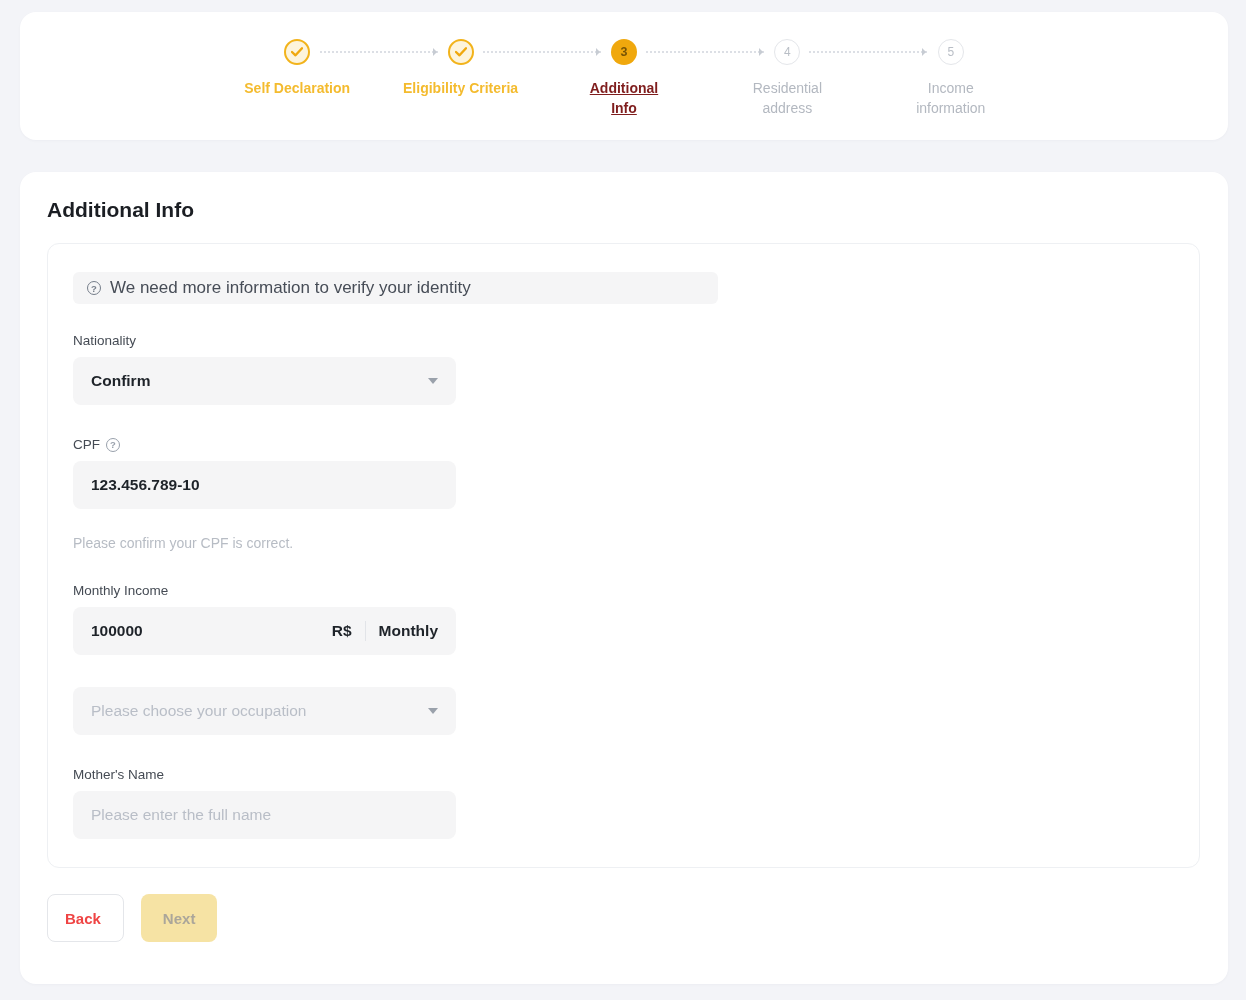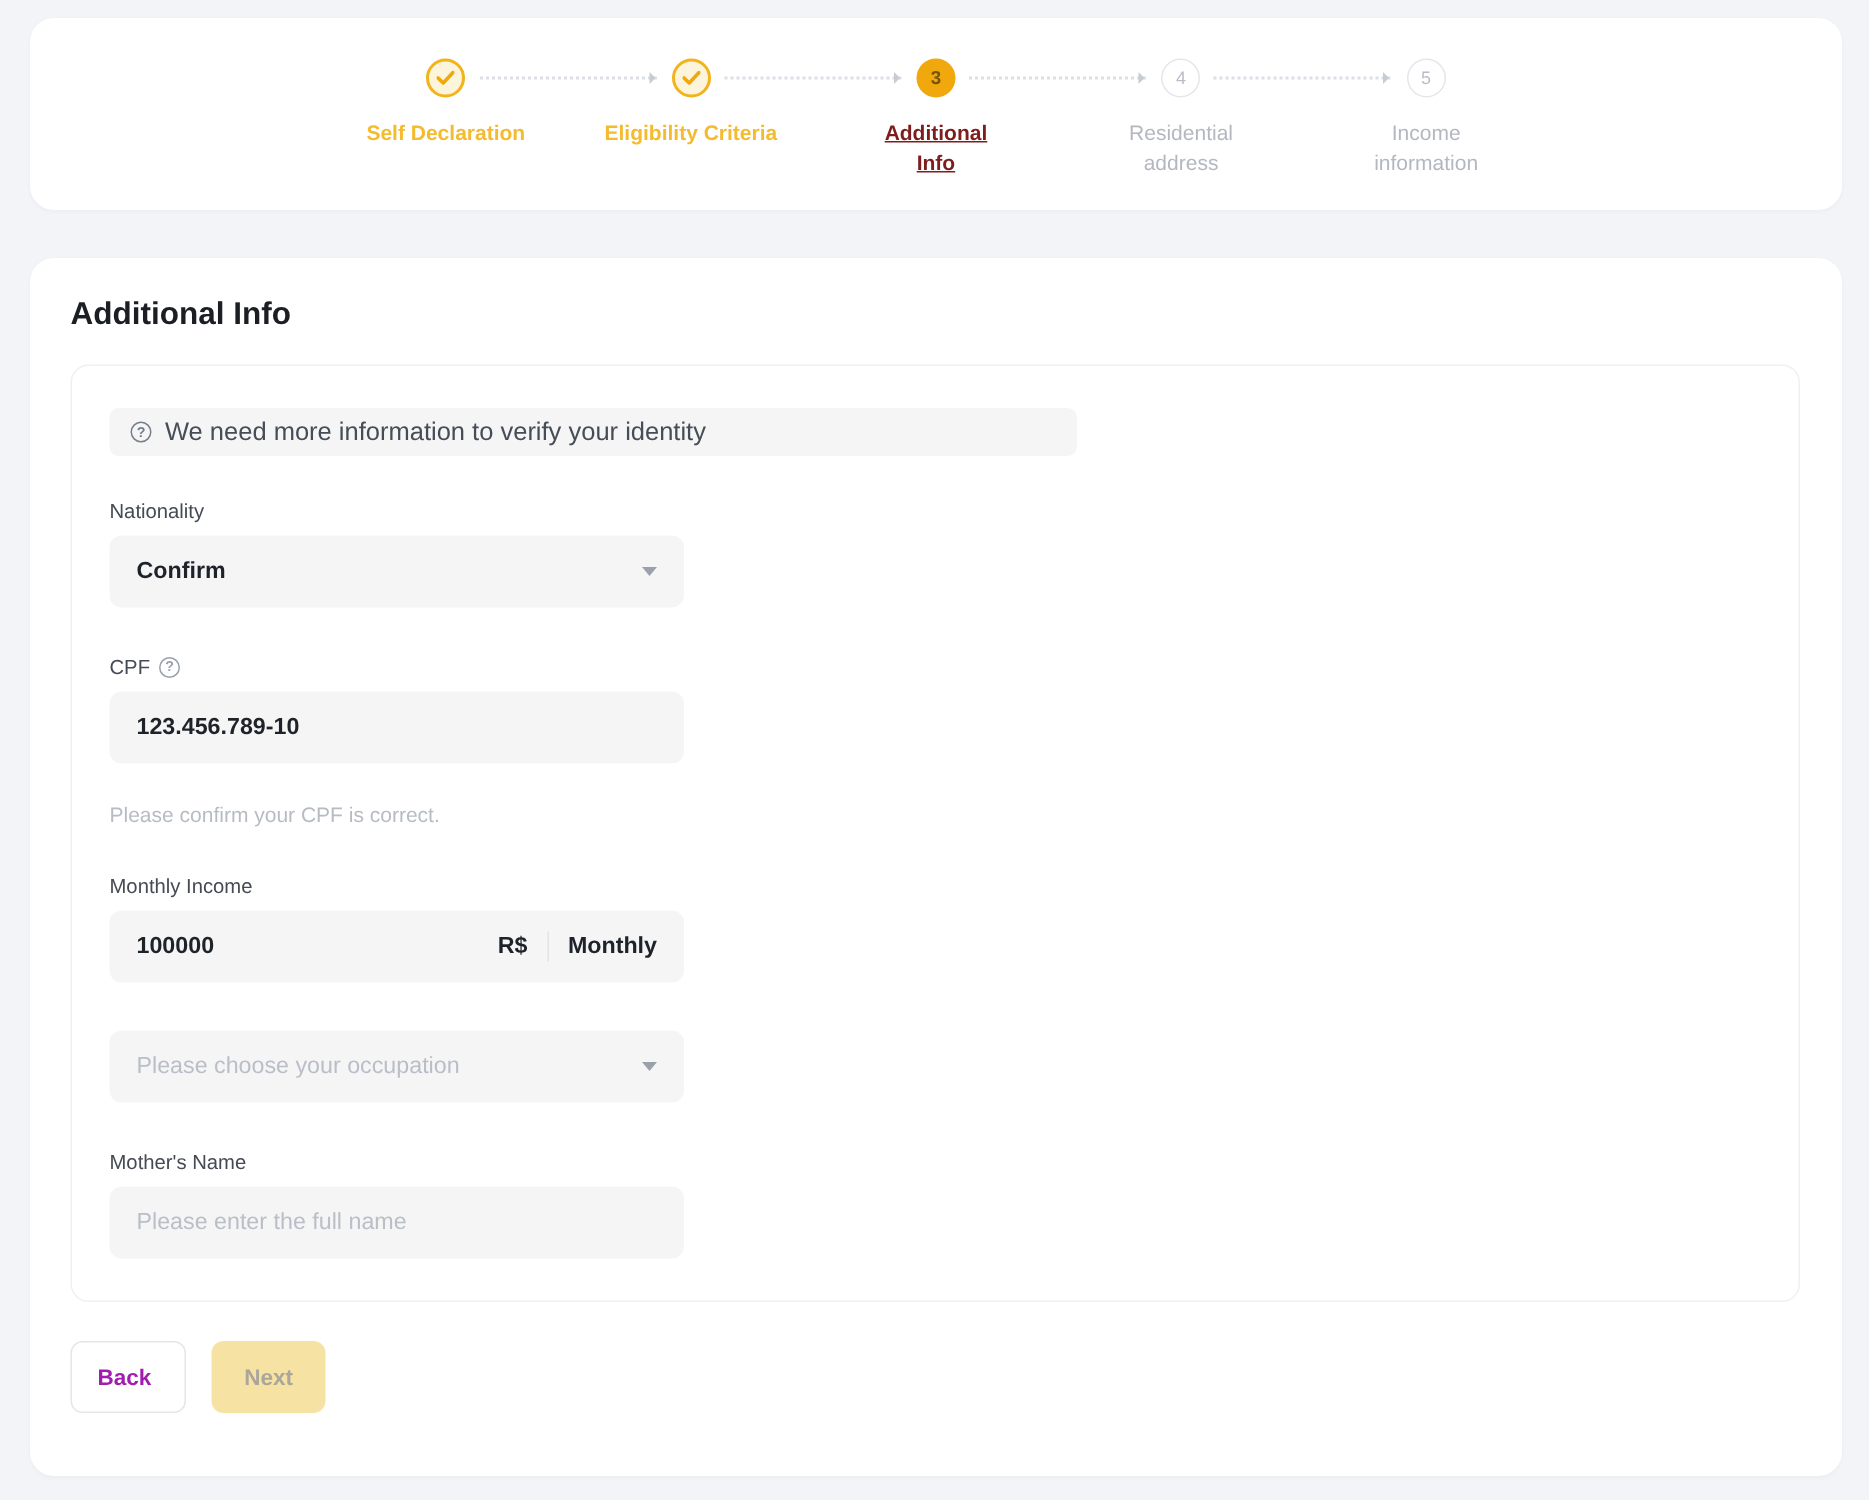--- a/index.html
+++ b/index.html
@@ -152,21 +152,21 @@
     border-radius:8px;
     font-family:inherit;
     font-size:15px;
     font-weight:bold;
     padding:0 22px;
     cursor:pointer;
   }
   .btn-back {
     background:#ffffff;
     border:1px solid #e4e6ea;
-    color:#a21caf;
+    color:#ef4444;
     padding-left:17px;
   }
   .btn-next {
     background:#f6e3a4;
     border:none;
     color:#aba69a;
     margin-left:17px;
   }
 </style>
 </head>

